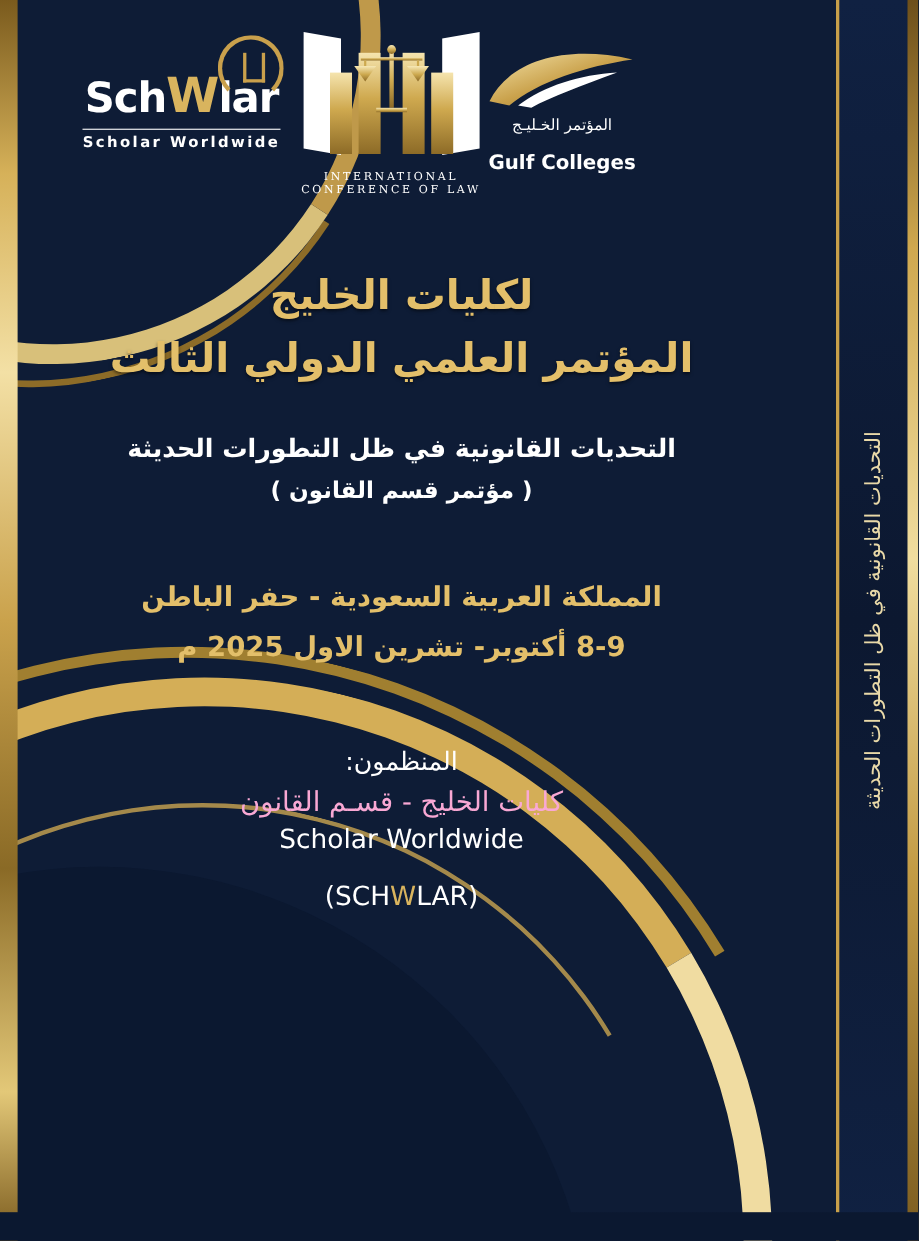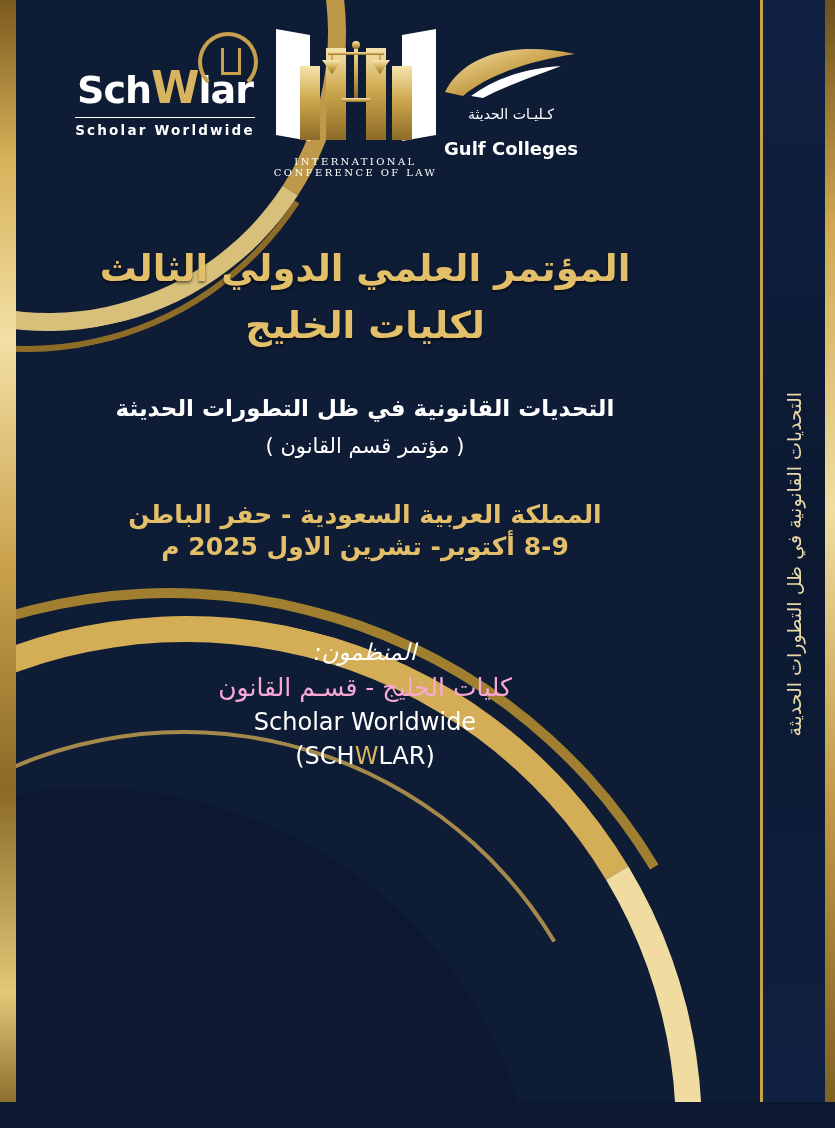--- a/index.html
+++ b/index.html
@@ -286,56 +286,55 @@
   .title-sub {
     color: #ffffff;
     font-size: 23px;
     font-weight: bold;
     margin-top: 34px;
     line-height: 1.7;
   }
   .title-paren {
     color: #ffffff;
     font-size: 21px;
-    font-weight: normal;
+    font-weight: bold;
     margin-top: 6px;
   }
   .place {
     color: #e3bf6a;
     font-size: 25px;
     font-weight: bold;
-    margin-top: 42px;
+    margin-top: 70px;
   }
   .date {
     color: #e3bf6a;
     font-size: 25px;
     font-weight: bold;
-    margin-top: 3px;
+    margin-top: 16px;
   }
   .org-label {
     color: #ffffff;
     font-size: 23px;
     margin-top: 78px;
-    font-style: italic;
   }
   .org-line {
     color: #f9a8d4;
     font-size: 25px;
     margin-top: 8px;
   }
   .org-line-en {
     color: #ffffff;
     font-size: 24px;
     margin-top: 6px;
     direction: ltr;
   }
   .org-line-abbr {
     color: #ffffff;
     font-size: 24px;
-    margin-top: 6px;
+    margin-top: 24px;
     direction: ltr;
   }
   .org-line-abbr .w { color: #d9b45e; }
 </style>
 </head>
 <body>
 
 <div class="poster">
 
   <div class="arc-topleft2"></div>
@@ -400,28 +399,28 @@
         <defs>
           <linearGradient id="g2" x1="0" y1="0" x2="1" y2="1">
             <stop offset="0%" stop-color="#f3e2a8"></stop>
             <stop offset="50%" stop-color="#caa24c"></stop>
             <stop offset="100%" stop-color="#8a6a26"></stop>
           </linearGradient>
         </defs>
         <path d="M4 46 C 22 10, 70 -6, 134 8 C 92 14, 48 28, 22 50 Z" fill="url(#g2)"></path>
         <path d="M30 50 C 54 32, 86 22, 120 20 C 88 32, 60 42, 42 52 Z" fill="#ffffff"></path>
       </svg>
-      <div class="gulf-ar">كـليـات الحديثة</div>
+      <div class="gulf-ar">المؤتمر الخـليـج</div>
       <div class="gulf-en">Gulf Colleges</div>
     </div>
   </div>
 
   <div class="content">
+    <div class="title-main">لكليات الخليج</div>
     <div class="title-main">المؤتمر العلمي الدولي الثالث</div>
-    <div class="title-main">لكليات الخليج</div>
 
     <div class="title-sub">التحديات القانونية في ظل التطورات الحديثة</div>
     <div class="title-paren">( مؤتمر قسم القانون )</div>
 
     <div class="place">المملكة العربية السعودية - حفر الباطن</div>
     <div class="date">8-9 أكتوبر- تشرين الاول  2025 م</div>
 
     <div class="org-label">المنظمون:</div>
     <div class="org-line">كليات الخليج - قسـم القانون</div>
     <div class="org-line-en">Scholar Worldwide</div>

